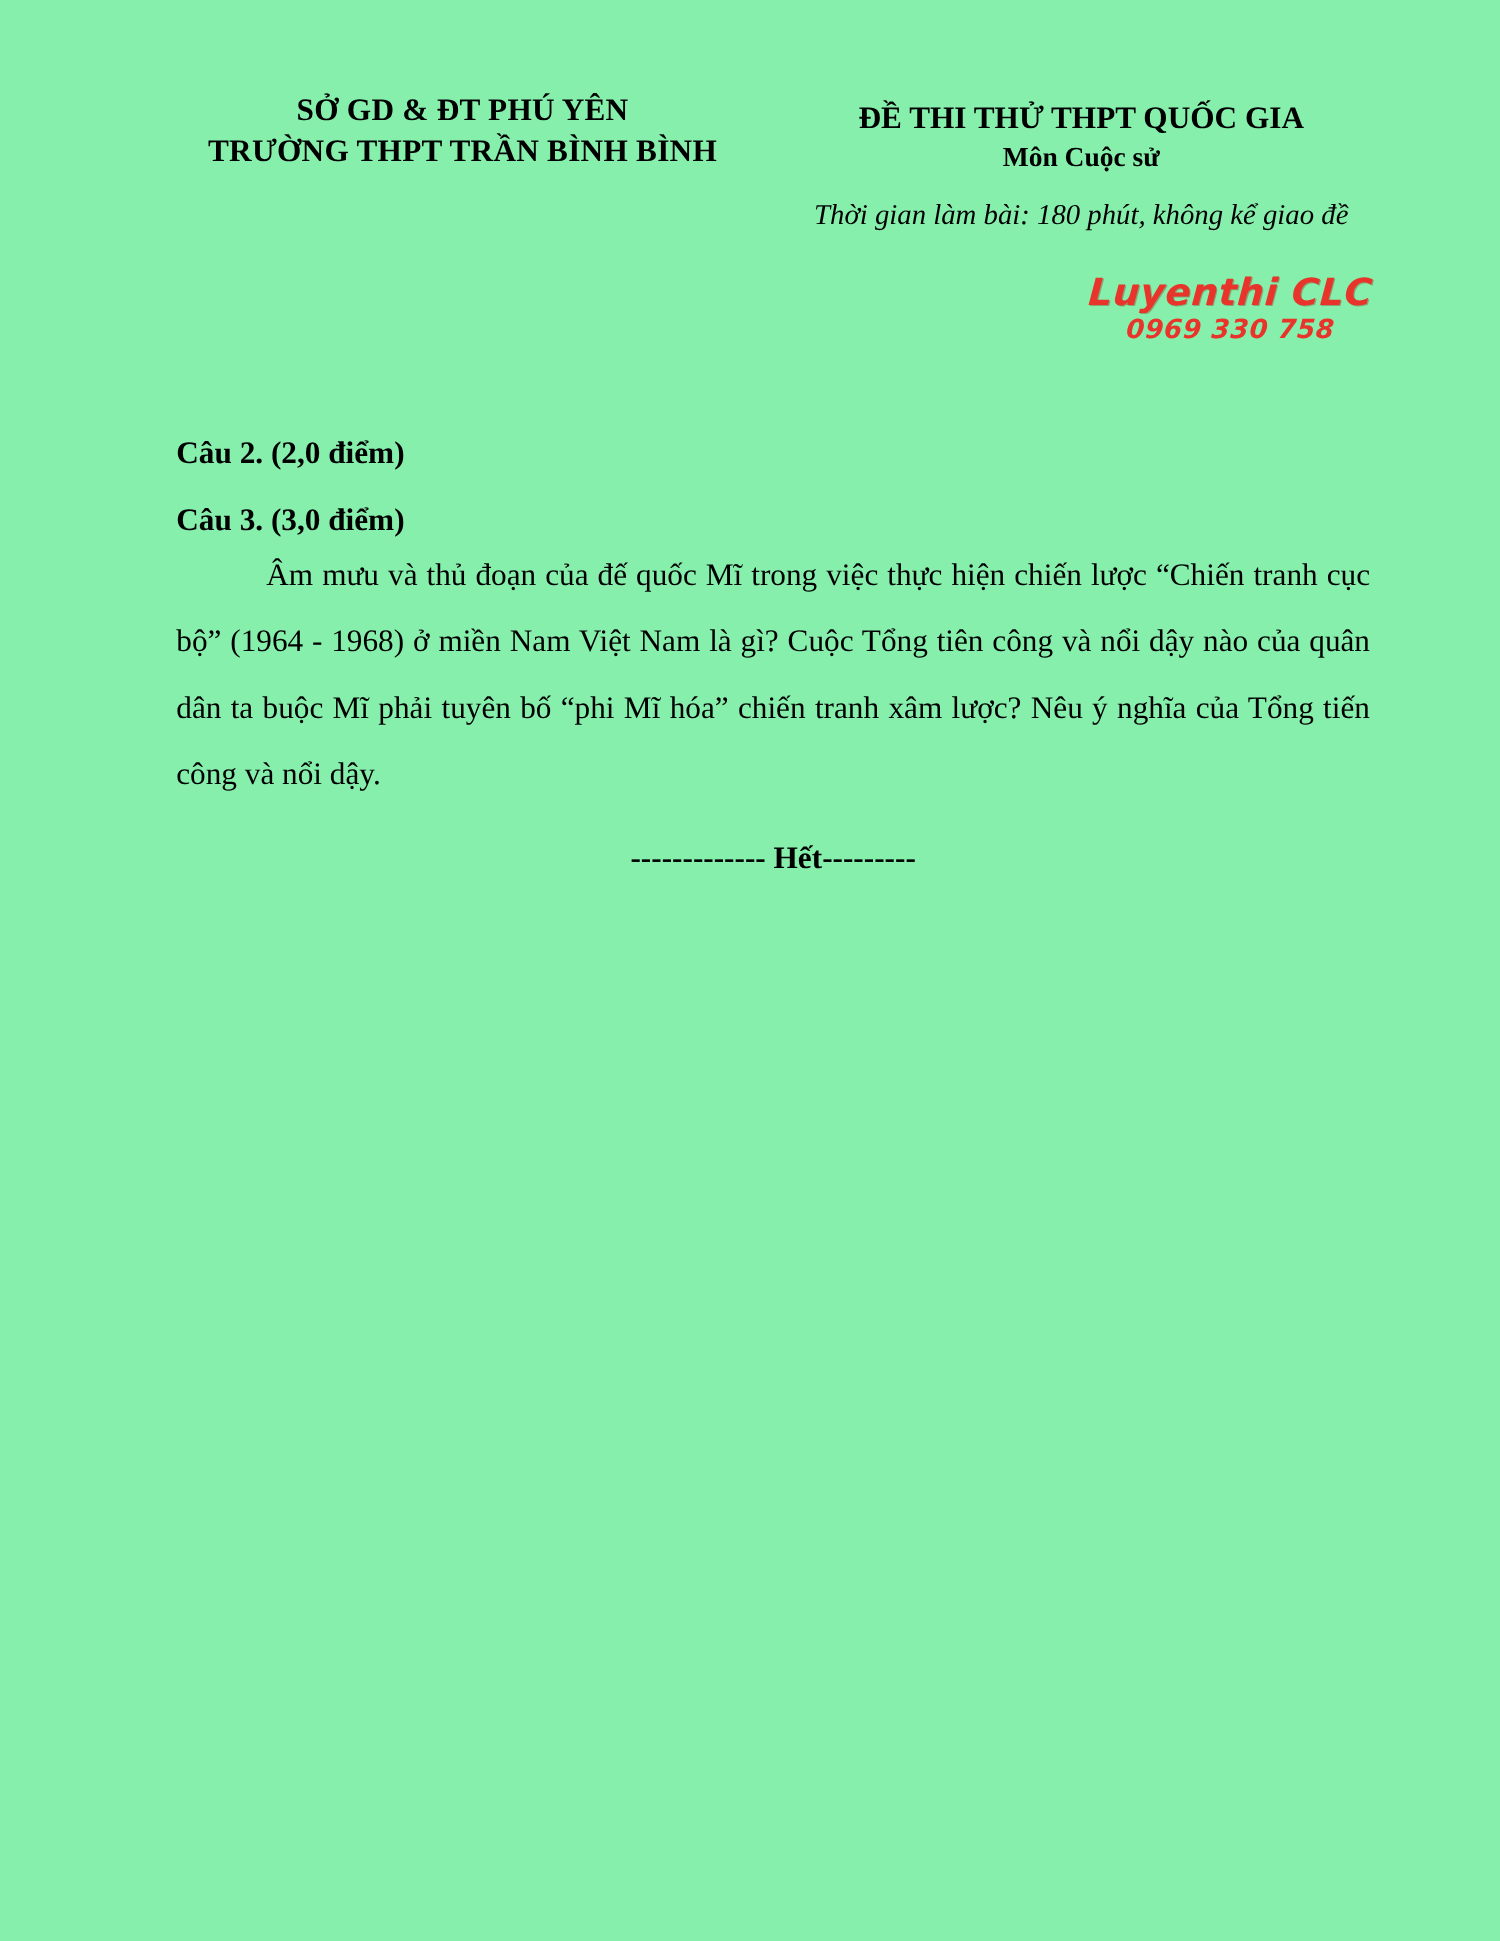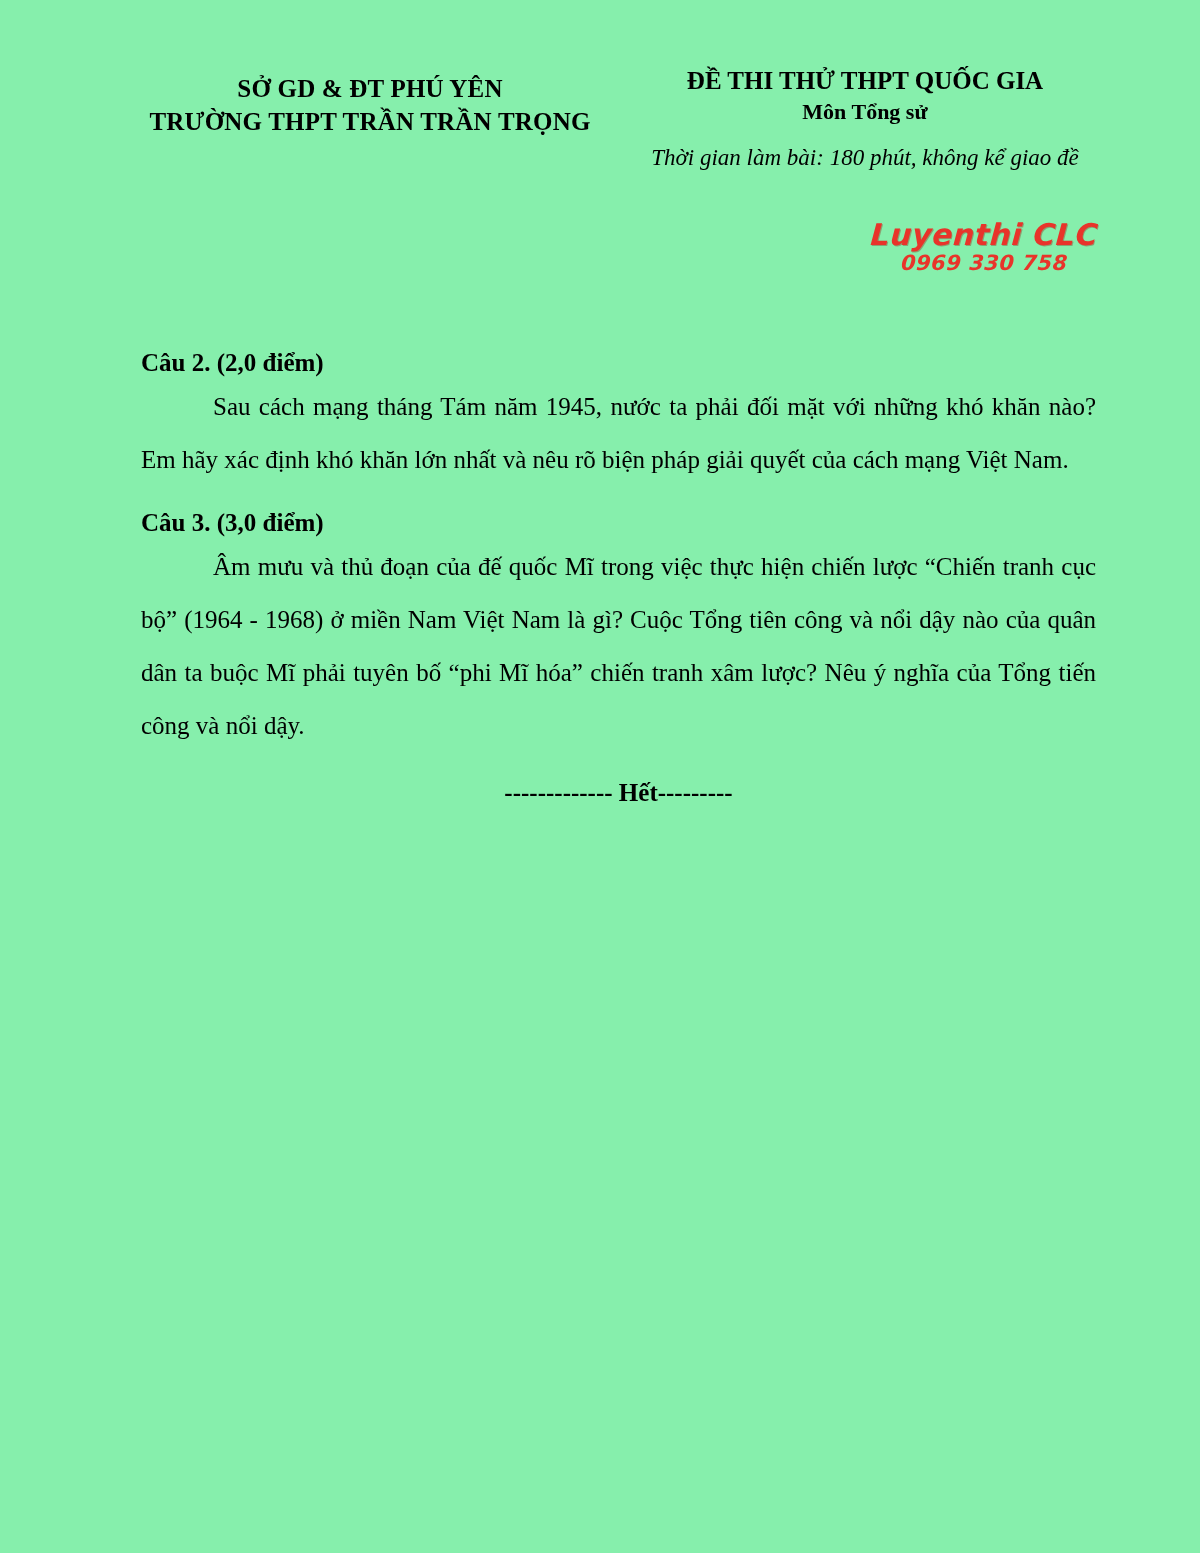--- a/index.html
+++ b/index.html
@@ -42,21 +42,21 @@
     font-size: 25px;
     line-height: 33px;
     letter-spacing: 0.2px;
   }
   .hdr-left .l1 { display: block; }
   .hdr-left .l2 { display: block; }
 
   .hdr-right {
     position: absolute;
     left: 615px;
-    top: 2px;
+    top: 16px;
     width: 500px;
     text-align: center;
   }
   .hdr-right .r1 {
     display: block;
     font-weight: bold;
     font-size: 25px;
     line-height: 33px;
   }
   .hdr-right .r2 {
@@ -157,44 +157,43 @@
 </style>
 </head>
 <body>
 
 <div class="page">
 
   <div class="header">
 
     <div class="hdr-left">
       <span class="l1">SỞ GD &amp; ĐT PHÚ YÊN</span>
-      <span class="l2">TRƯỜNG THPT TRẦN TRẦN TRỌNG</span>
+      <span class="l2">TRƯỜNG THPT TRẦN BÌNH BÌNH</span>
     </div>
 
     <div class="hdr-right">
       <span class="r1">ĐỀ THI THỬ THPT QUỐC GIA</span>
-      <span class="r3">Môn Tổng sử</span>
+      <span class="r3">Môn Cuộc sử</span>
       <span class="r4">Thời gian làm bài: 180 phút, không kể giao đề</span>
     </div>
 
   </div>
 
   <div class="logo">
     <span class="logo-name">Luyenthi CLC</span>
     <span class="logo-phone">0969 330 758</span>
   </div>
 
   <div class="content">
 
 
     <div class="spacer-1"></div>
 
     <div class="q-block">
       <p class="q-head">Câu 2. (2,0 điểm)</p>
-      <p class="q-body">Sau cách mạng tháng Tám năm 1945, nước ta phải đối mặt với những khó khăn nào? Em hãy xác định khó khăn lớn nhất và nêu rõ biện pháp giải quyết của cách mạng Việt Nam.</p>
     </div>
 
     <div class="spacer-2"></div>
 
     <div class="q-block">
       <p class="q-head">Câu 3. (3,0 điểm)</p>
       <p class="q-body">Âm mưu và thủ đoạn của đế quốc Mĩ trong việc thực hiện chiến lược “Chiến tranh cục bộ” (1964 - 1968) ở miền Nam Việt Nam là gì? Cuộc Tổng tiên công và nổi dậy nào của quân dân ta buộc Mĩ phải tuyên bố “phi Mĩ hóa” chiến tranh xâm lược? Nêu ý nghĩa của Tổng tiến công và nổi dậy.</p>
     </div>
 
     <div class="spacer-3"></div>

